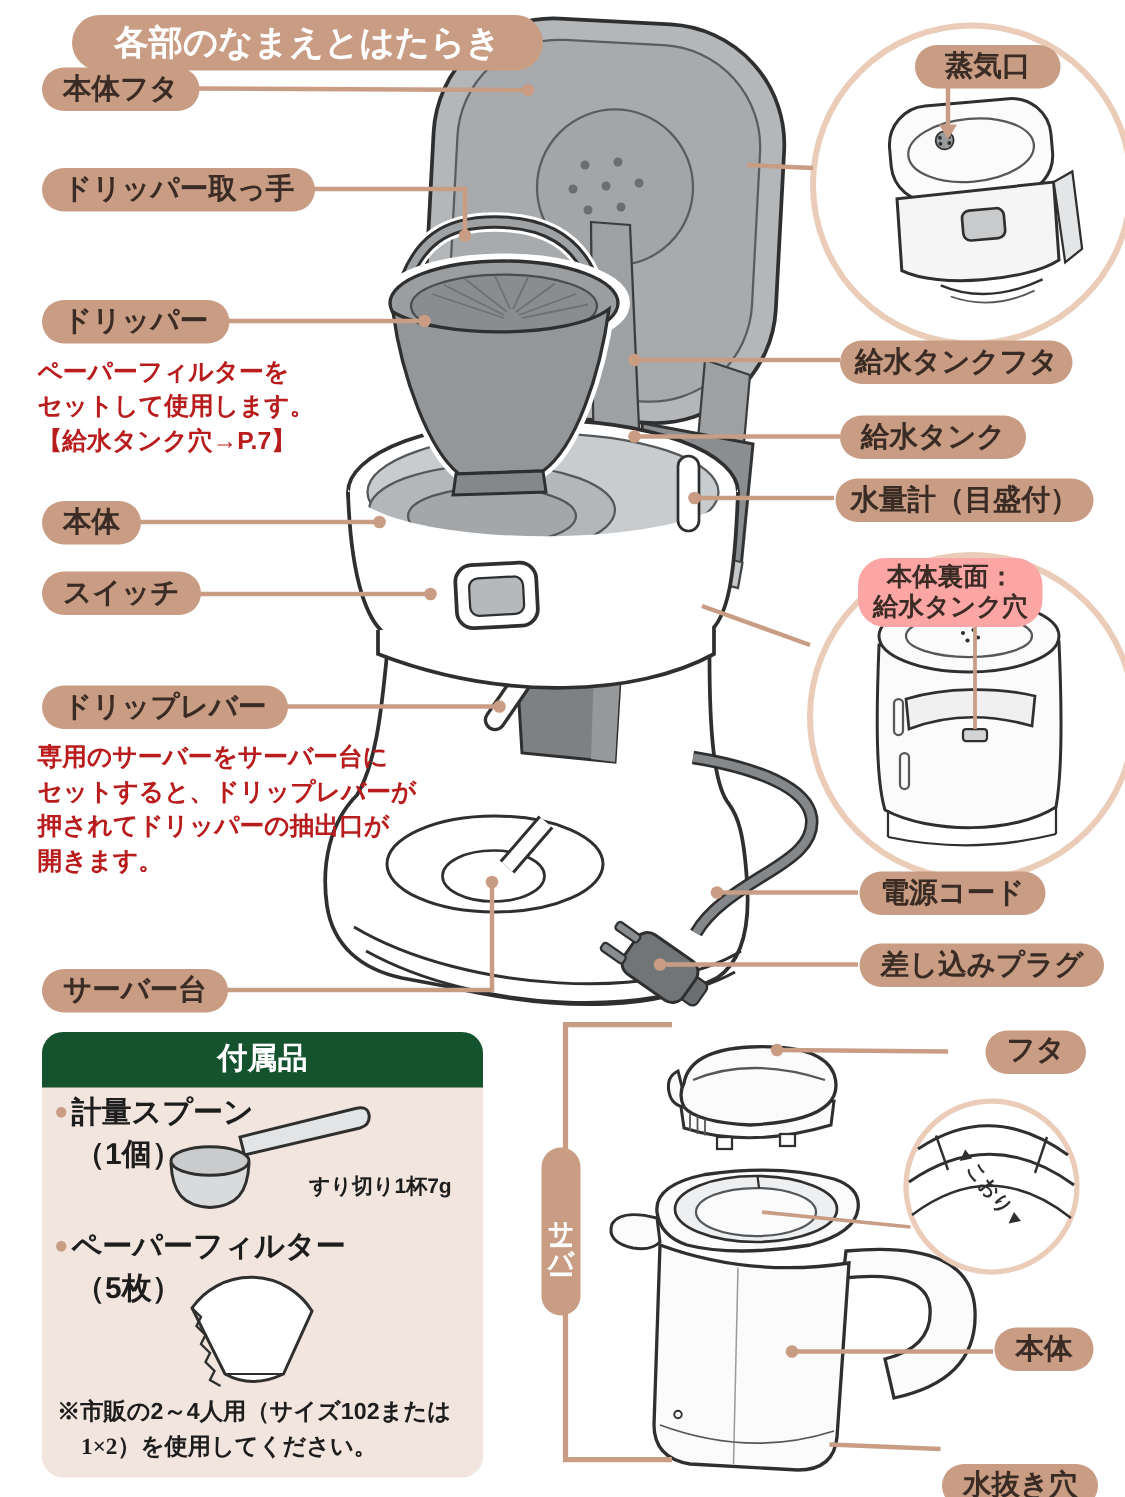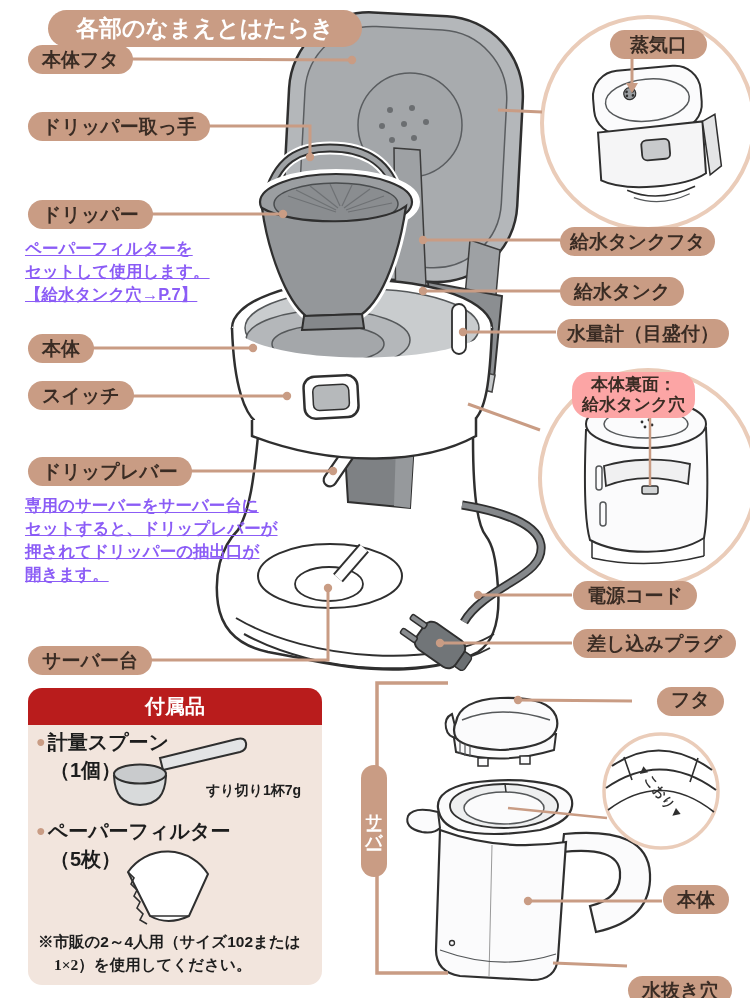--- a/index.html
+++ b/index.html
@@ -5,26 +5,26 @@
   html,body{margin:0;padding:0;background:#ffffff;}
   #page{position:relative;width:750px;height:998px;background:#ffffff;overflow:hidden;
         font-family:"Liberation Sans",sans-serif;}
   #art{position:absolute;left:0;top:0;z-index:2;pointer-events:none;}
   .pill{position:absolute;z-index:3;background:#c99c84;color:#3a2c24;font-weight:bold;
         font-size:19px;line-height:25px;padding:2px 14px;border-radius:20px;white-space:nowrap;}
   .title-pill{position:absolute;z-index:3;left:48px;top:10px;background:#c99c84;color:#ffffff;
         font-weight:bold;font-size:23px;line-height:31px;padding:3px 28px;border-radius:22px;white-space:nowrap;}
   .pill-2line{position:absolute;z-index:3;background:#fca5a5;color:#3a2c24;font-weight:bold;
         font-size:17px;line-height:20px;padding:3px 10px;border-radius:18px;text-align:center;white-space:nowrap;}
-  .note{position:absolute;z-index:3;color:#8b5cf6;font-size:16.5px;line-height:23px;font-weight:600;white-space:nowrap;text-decoration:underline;}
+  .note{position:absolute;z-index:3;color:#b91c1c;font-size:16.5px;line-height:23px;font-weight:600;white-space:nowrap;}
   .v-pill{position:absolute;z-index:3;left:361px;top:765px;width:26px;height:112px;background:#c99c84;
         border-radius:14px;color:#ffffff;font-size:17px;font-weight:bold;
         writing-mode:vertical-rl;text-orientation:upright;display:flex;align-items:center;justify-content:center;}
   .acc-box{position:absolute;z-index:1;left:28px;top:688px;width:294px;height:297px;background:#f2e5dd;border-radius:14px;}
-  .acc-header{height:37px;background:#b91c1c;border-radius:14px 14px 0 0;color:#ffffff;
+  .acc-header{height:37px;background:#14532d;border-radius:14px 14px 0 0;color:#ffffff;
         font-size:20px;font-weight:bold;text-align:center;line-height:37px;}
   .acc-item{position:absolute;z-index:3;color:#1d1d1d;font-weight:bold;font-size:20px;line-height:26px;white-space:nowrap;}
   .acc-bullet{color:#c99c84;font-size:16px;vertical-align:2px;margin-right:2px;}
   .acc-note{position:absolute;z-index:3;color:#1d1d1d;font-size:14px;font-weight:600;white-space:nowrap;}
   .acc-foot{position:absolute;z-index:3;color:#1d1d1d;font-size:15.5px;line-height:23px;font-weight:600;white-space:nowrap;}
 </style>
 </head>
 <body>
 
 <div id="page">

